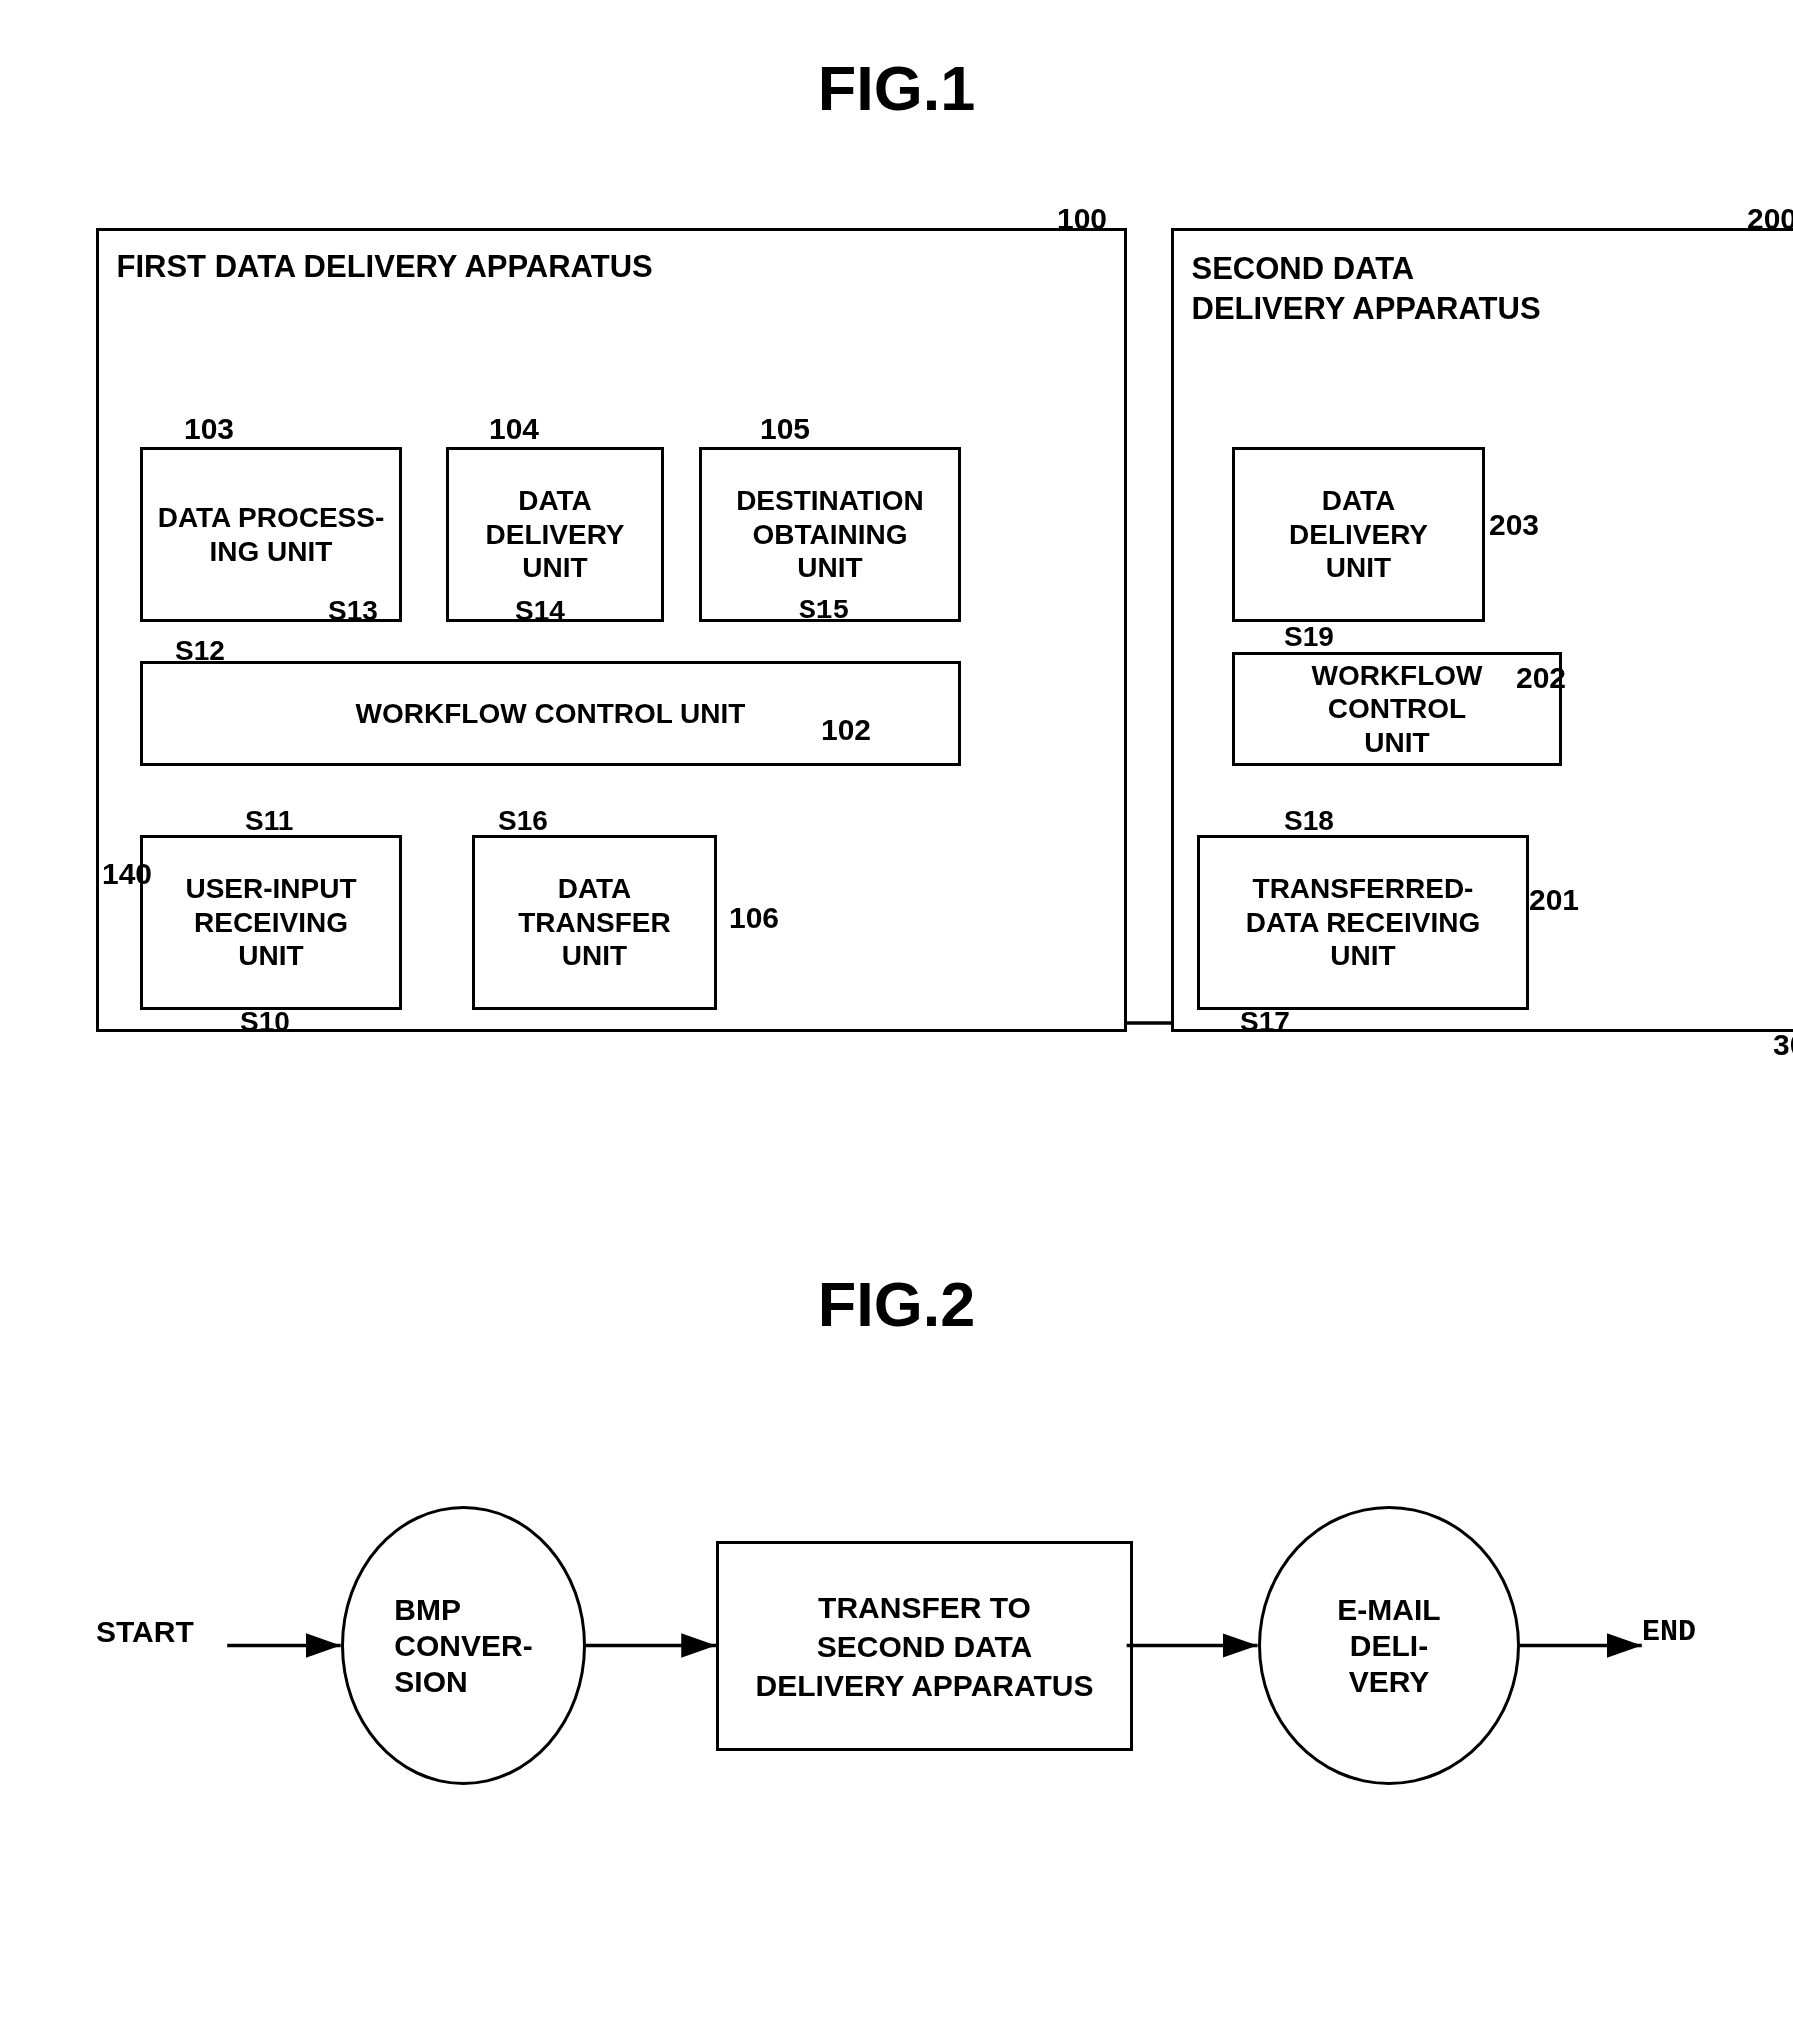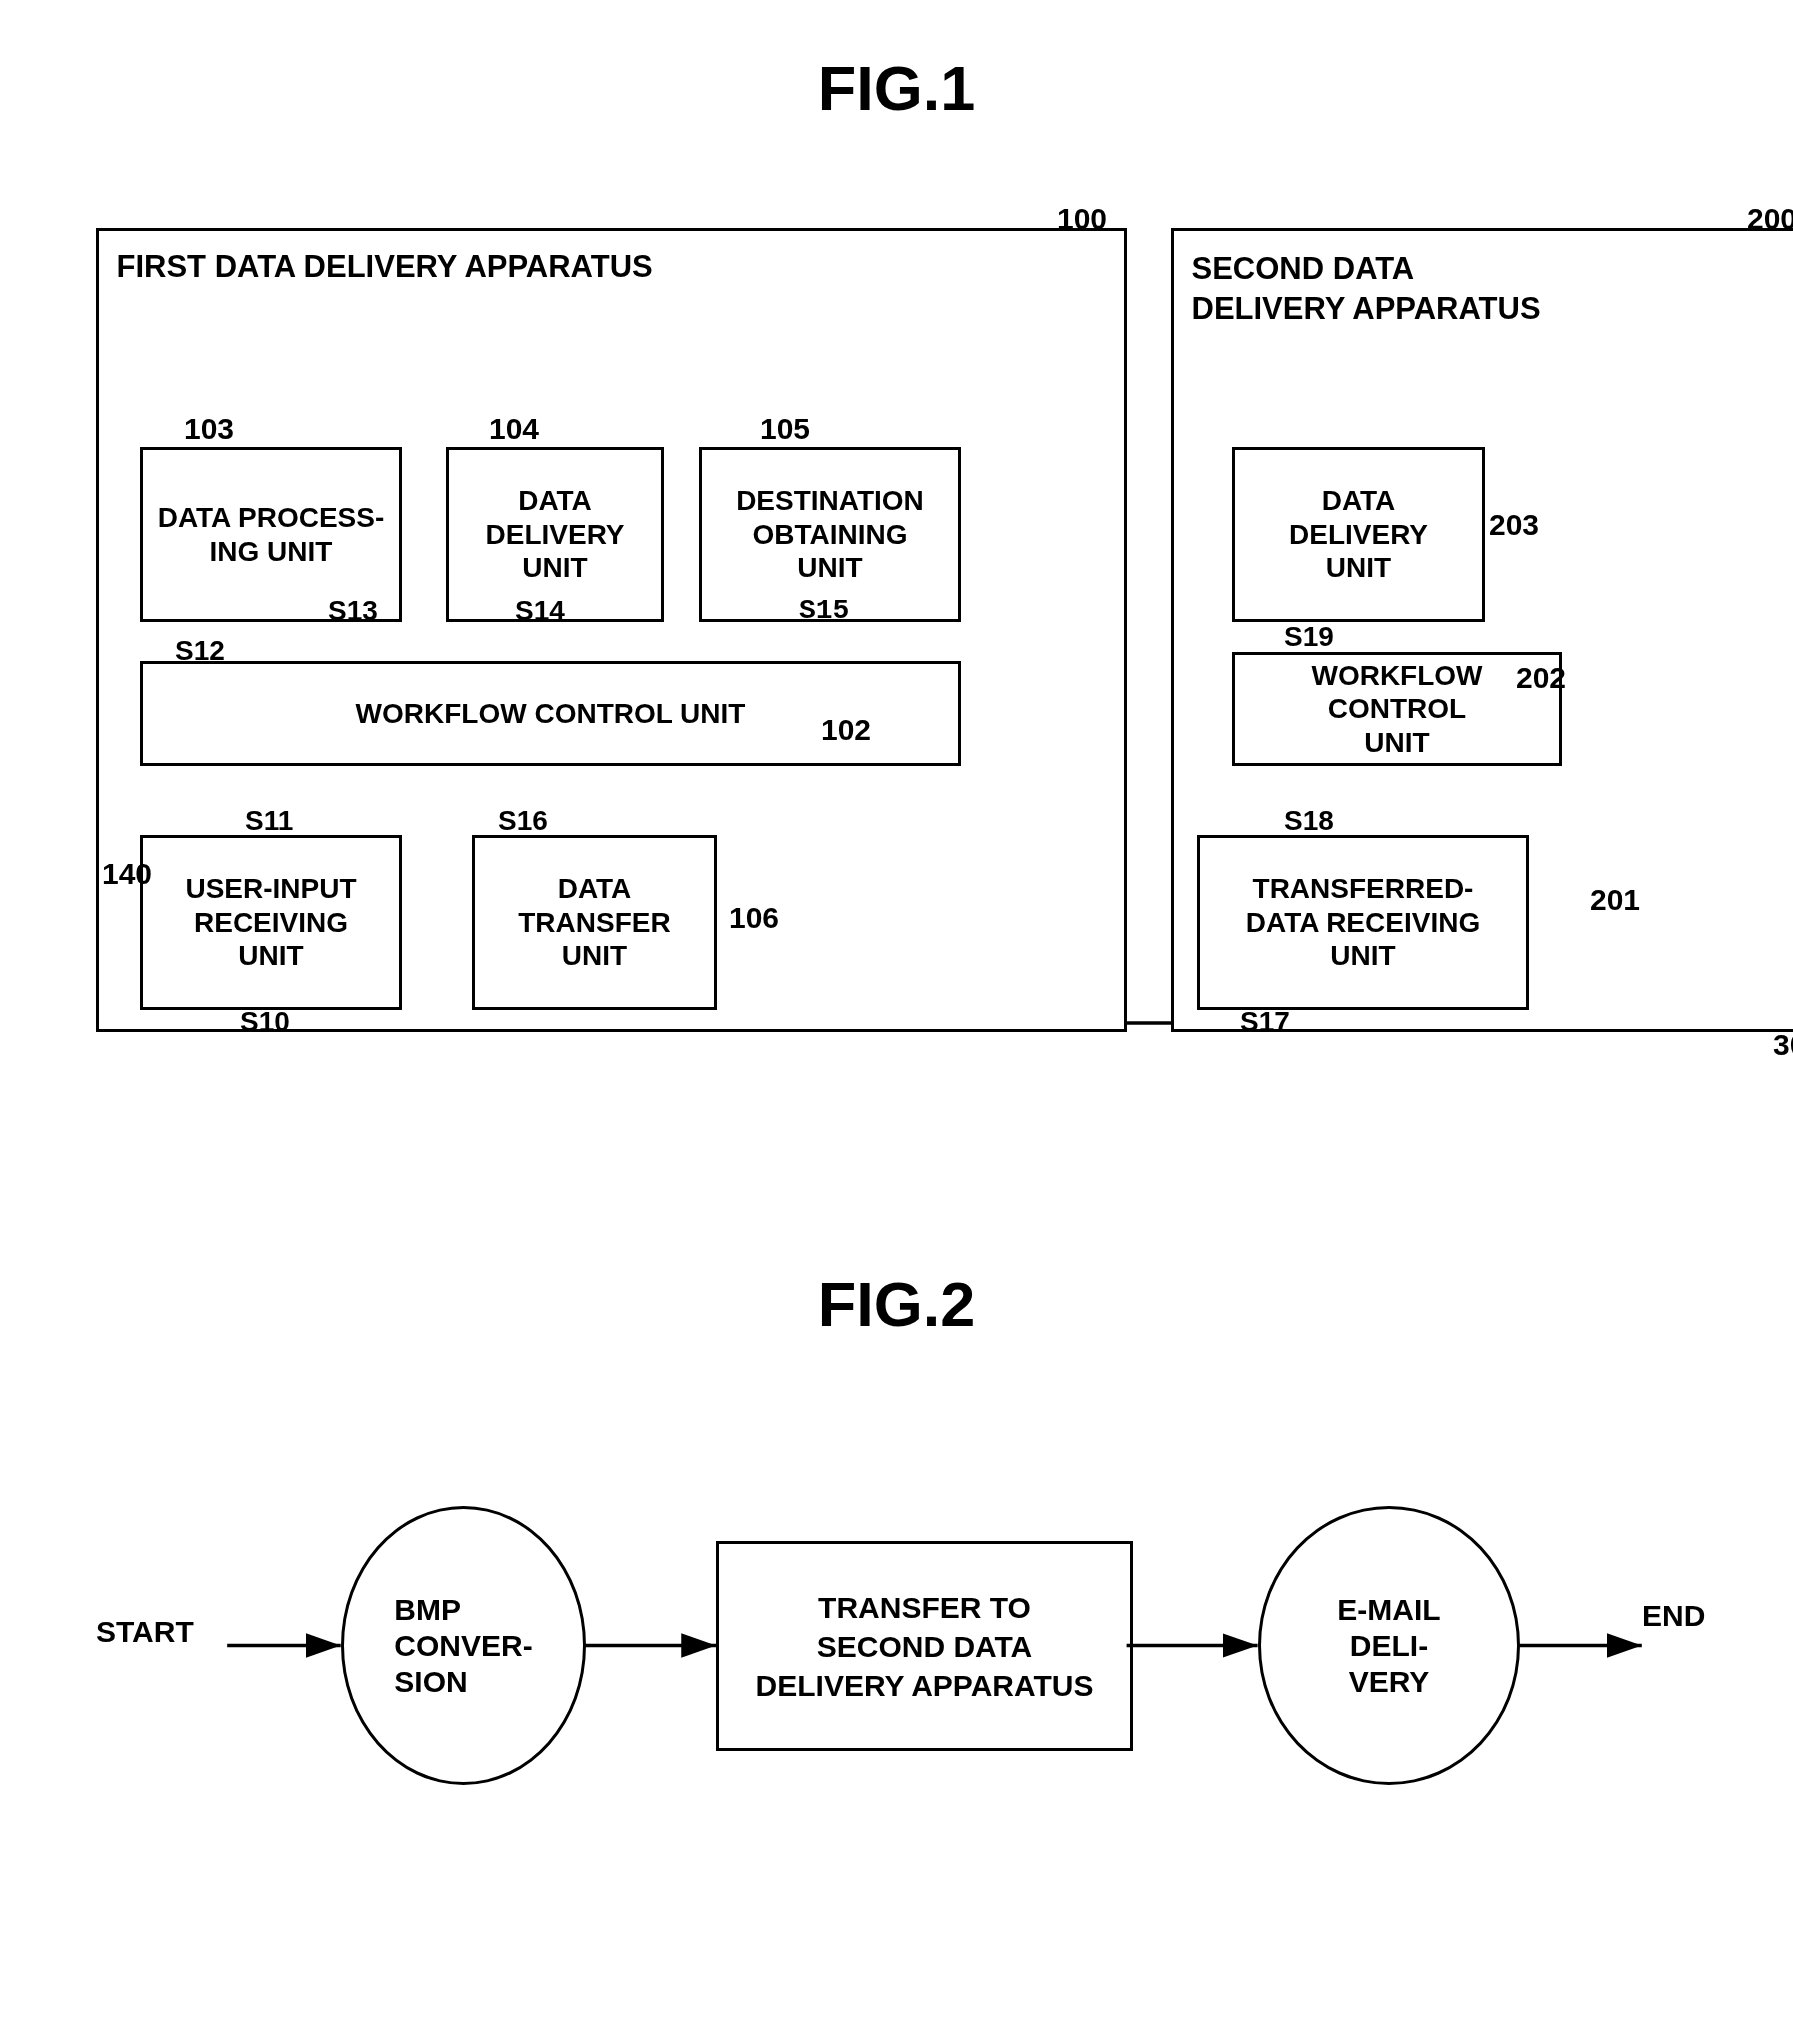--- a/index.html
+++ b/index.html
@@ -255,21 +255,21 @@
     <div class="ref-num" style="left: 1419px; top: 332px;">203</div>
 
     <div class="comp-box" style="left: 1162px; top: 476px; width: 330px; height: 114px; align-items: center;">
       <span>WORKFLOW<br>CONTROL<br>UNIT</span>
     </div>
     <div class="ref-num" style="left: 1446px; top: 485px;">202</div>
 
     <div class="comp-box" style="left: 1127px; top: 659px; width: 332px; height: 175px;">
       <span>TRANSFERRED-<br>DATA RECEIVING<br>UNIT</span>
     </div>
-    <div class="ref-num" style="left: 1520px; top: 707px;">201</div>
+    <div class="ref-num" style="left: 1459px; top: 707px;">201</div>
 
     <div class="sig-label" style="left: 105px; top: 459px;">S12</div>
     <div class="sig-label" style="left: 258px; top: 419px;">S13</div>
     <div class="sig-label" style="left: 445px; top: 419px;">S14</div>
     <div class="sig-label" style="left: 729px; top: 419px; font-family: Liberation Mono, monospace;">S15</div>
     <div class="sig-label" style="left: 175px; top: 629px; text-align: center;">S11</div>
     <div class="sig-label" style="left: 428px; top: 629px;">S16</div>
     <div class="sig-label" style="left: 170px; top: 830px;">S10</div>
     <div class="sig-label" style="left: 1170px; top: 830px;">S17</div>
     <div class="sig-label" style="left: 1214px; top: 629px;">S18</div>
@@ -307,19 +307,19 @@
       </div>
 
       <div class="flow-item rect-flow" style="left: 646px; top: 114px; width: 417px; height: 210px;">
         <span style="font-size:30px;font-weight:bold;text-align:center;line-height:1.3;">TRANSFER TO<br>SECOND DATA<br>DELIVERY APPARATUS</span>
       </div>
 
       <div class="flow-item oval" style="left: 1188px; top: 79px; width: 262px; height: 279px;">
         <span style="font-size:30px;font-weight:bold;text-align:center;line-height:1.2;">E-MAIL<br>DELI-<br>VERY</span>
       </div>
 
-      <div class="flow-text" style="left: 1572px; top: 172px;">END</div>
+      <div class="flow-text" style="left: 1572px; top: 188px; font-family: Liberation Mono, monospace;">END</div>
 
     </div>
   </div>
 
 </div>
 
 
 </body></html>

